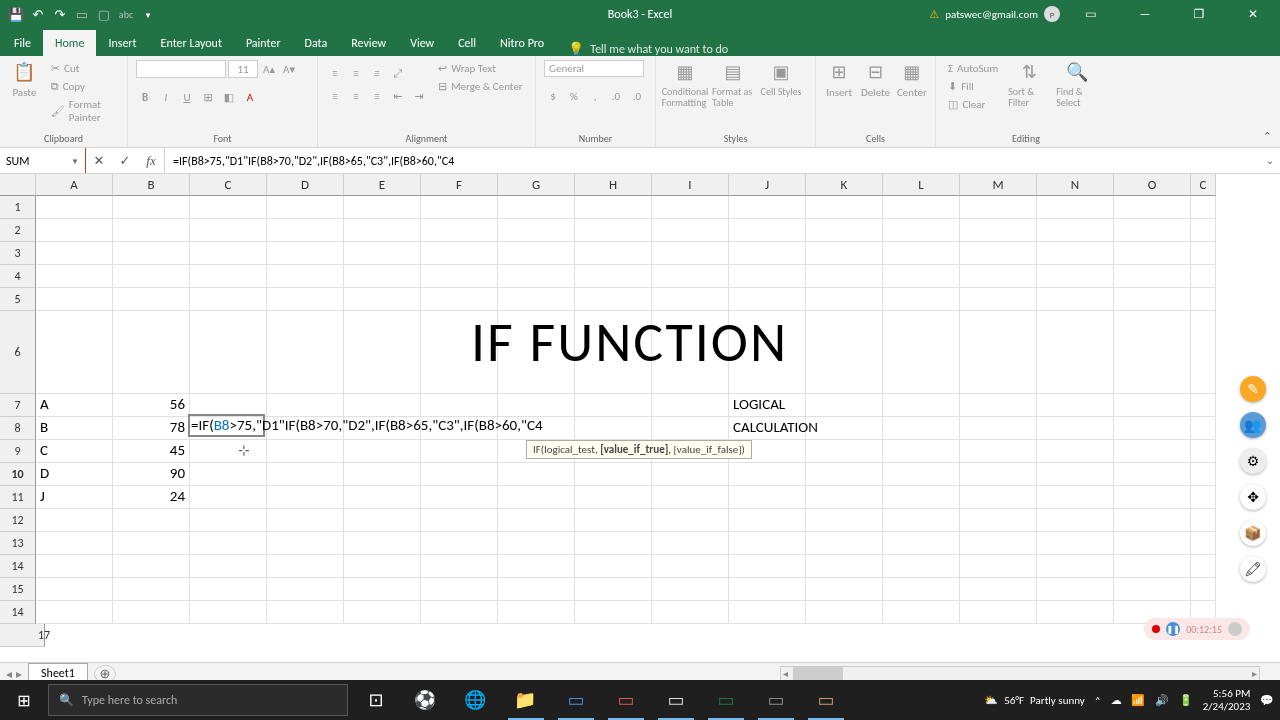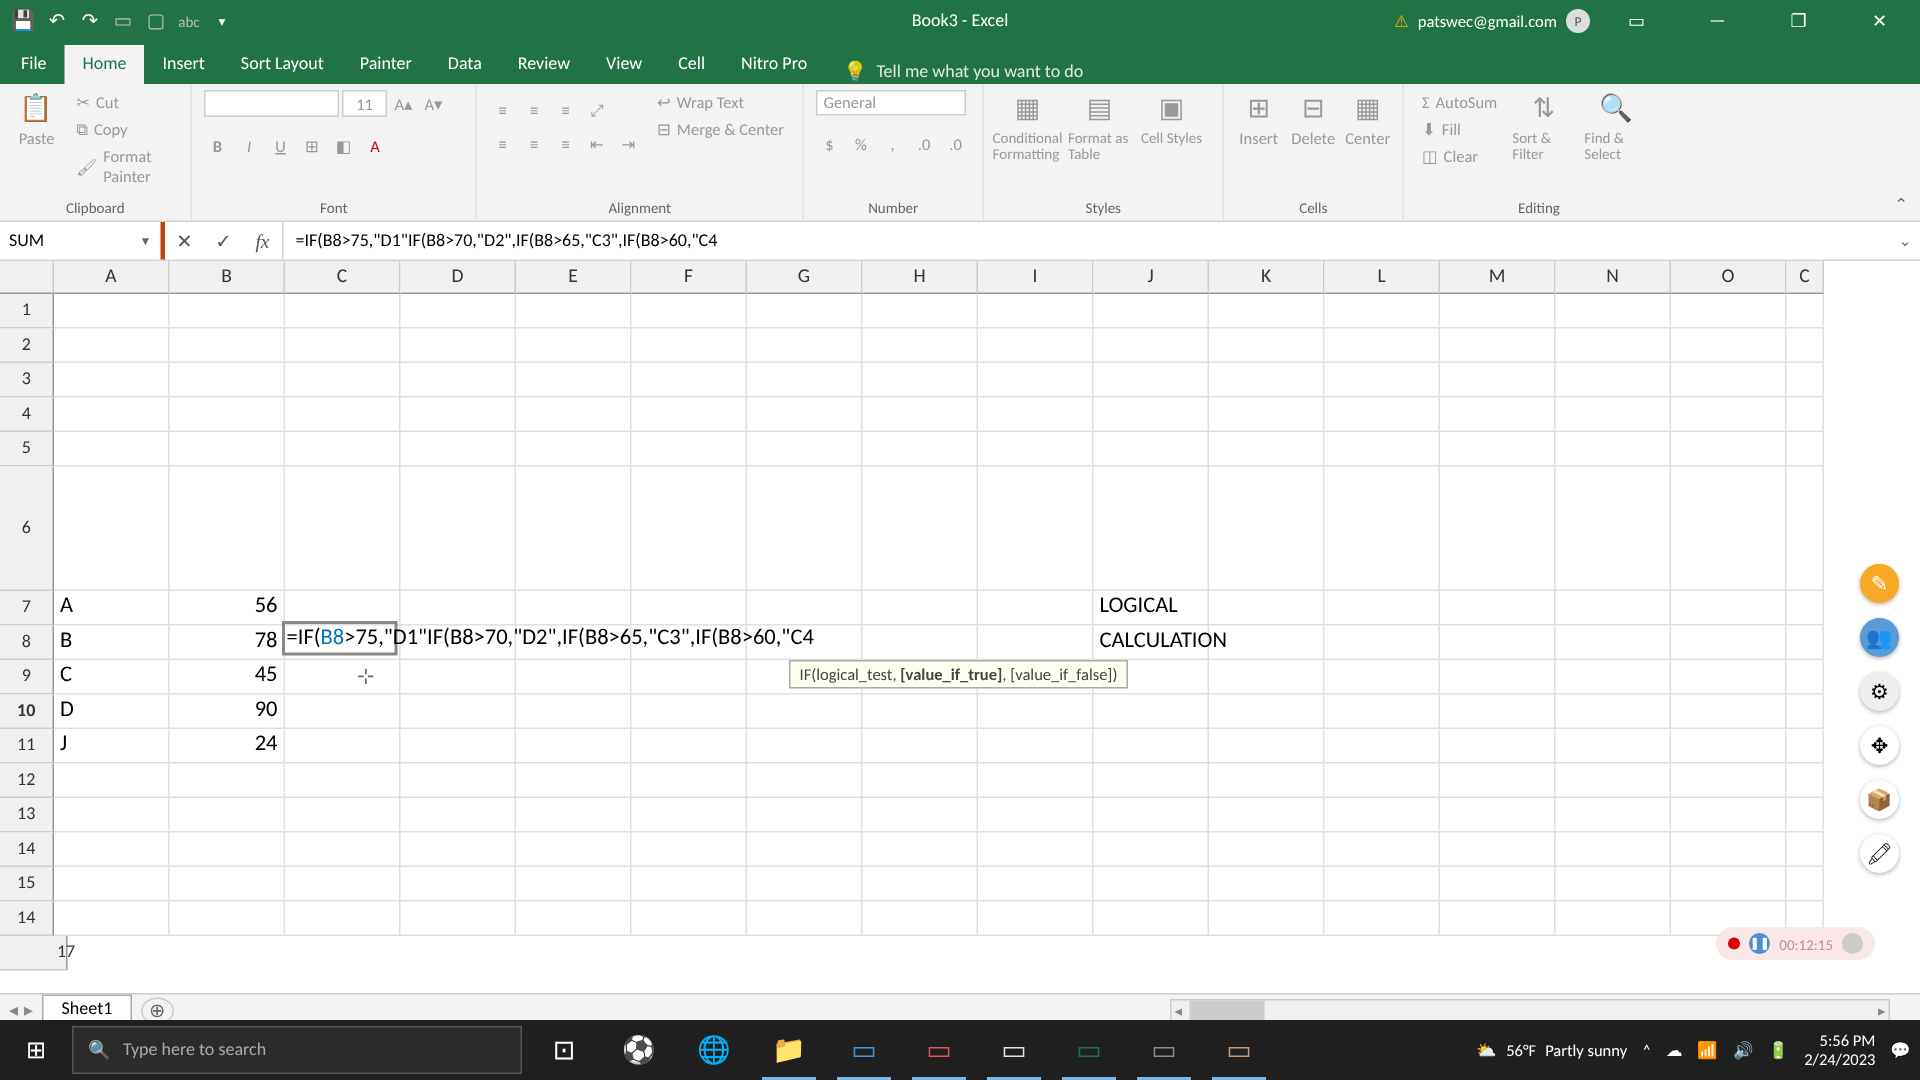--- a/index.html
+++ b/index.html
@@ -34,21 +34,21 @@
 .font-select { border: 1px solid #ccc; background: #fff; font-size: 11px; padding: 1px 4px; color: #999; }
 .font-name { width: 90px; }
 .font-size { width: 30px; text-align: center; }
 .inline-btns { display: flex; gap: 3px; margin-top: 4px; }
 .ib { width: 18px; height: 18px; font-size: 11px; display: flex; align-items: center; justify-content: center; color: #999; border: 1px solid transparent; cursor: pointer; }
 .dim { color: #bbb; }
 .collapse-arrow { position: absolute; right: 8px; bottom: 4px; font-size: 11px; color: #666; cursor: pointer; }
 
 
 .fbar { height: 26px; border-bottom: 1px solid #d4d4d4; display: flex; align-items: stretch; background: #fff; }
-.namebox { width: 110px; border-right: 3px solid #c2410c; display: flex; align-items: center; padding: 0 6px; font-size: 12px; justify-content: space-between; }
+.namebox { width: 86px; border-right: 1px solid #c2410c; display: flex; align-items: center; padding: 0 6px; font-size: 12px; justify-content: space-between; }
 .namebox-dd { font-size: 8px; color: #666; }
 .f-btns { display: flex; align-items: center; border-right: 1px solid #d4d4d4; }
 .f-btn { width: 26px; display: flex; align-items: center; justify-content: center; font-size: 13px; color: #555; cursor: pointer; }
 .f-btn.fx { font-style: italic; font-family: "Times New Roman", serif; font-size: 13px; }
 .f-input { flex: 1; padding: 0 8px; font-size: 12px; display: flex; align-items: center; color: #000; }
 .f-expand { width: 20px; display: flex; align-items: center; justify-content: center; font-size: 10px; color: #666; cursor: pointer; }
 
 
 .sheet-area { position: relative; height: 488px; display: flex; }
 .corner { width: 36px; height: 22px; background: #f0f0f0; border-right: 1px solid #ccc; border-bottom: 1px solid #999; }
@@ -132,21 +132,21 @@
     <span class="win-btn">—</span>
     <span class="win-btn">❐</span>
     <span class="win-btn">✕</span>
   </div>
 </div>
 
 <div class="ribbon-tabs">
   <div class="rtab">File</div>
   <div class="rtab active">Home</div>
   <div class="rtab">Insert</div>
-  <div class="rtab">Sort Layout</div>
+  <div class="rtab">Enter Layout</div>
   <div class="rtab">Painter</div>
   <div class="rtab">Data</div>
   <div class="rtab">Review</div>
   <div class="rtab">View</div>
   <div class="rtab">Cell</div>
   <div class="rtab">Nitro Pro</div>
   <div class="tellme">
     <span class="tellme-icon">💡</span>
     <span>Tell me what you want to do</span>
   </div>
@@ -649,20 +649,21 @@
             <div class="gc" style="width: 77px; height: 23px;"></div>
             <div class="gc" style="width: 77px; height: 23px;"></div>
             <div class="gc" style="width: 77px; height: 23px;"></div>
             <div class="gc" style="width: 77px; height: 23px;"></div>
             <div class="gc" style="width: 77px; height: 23px;"></div>
             <div class="gc" style="width: 77px; height: 23px;"></div>
             <div class="gc" style="width: 25px; height: 23px;"></div>
           </div>
         </div>
 
+      <div class="big-text">IF FUNCTION</div>
 
       <div class="active-cell-border" style="left:152px;top:218px;width:77px;height:23px;"></div>
 
       <div style="position:absolute;left:155px;top:220px;font-size:15px;font-family:Calibri;white-space:nowrap;">
         <span>=IF(</span><span class="tok-blue">B8</span><span>&gt;75,"D1"IF(B8&gt;70,"D2",IF(B8&gt;65,"C3",IF(B8&gt;60,"C4</span>
       </div>
 
       <div class="edit-cursor" style="left:202px;top:246px;">⊹</div>
 
       <div class="tooltip" style="left:490px;top:244px;">

